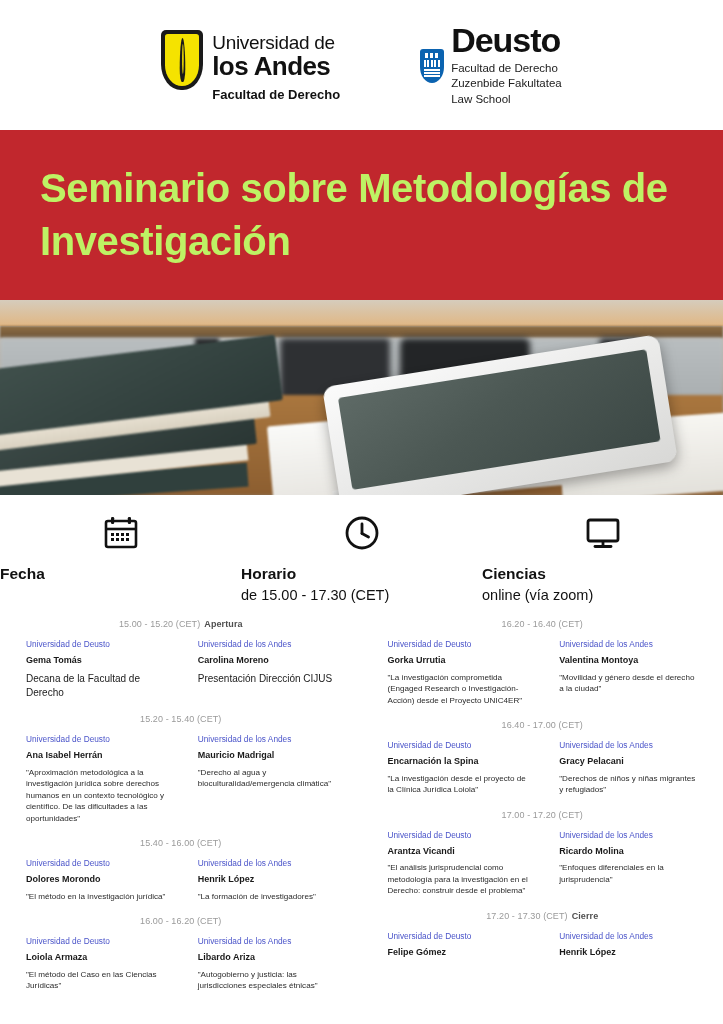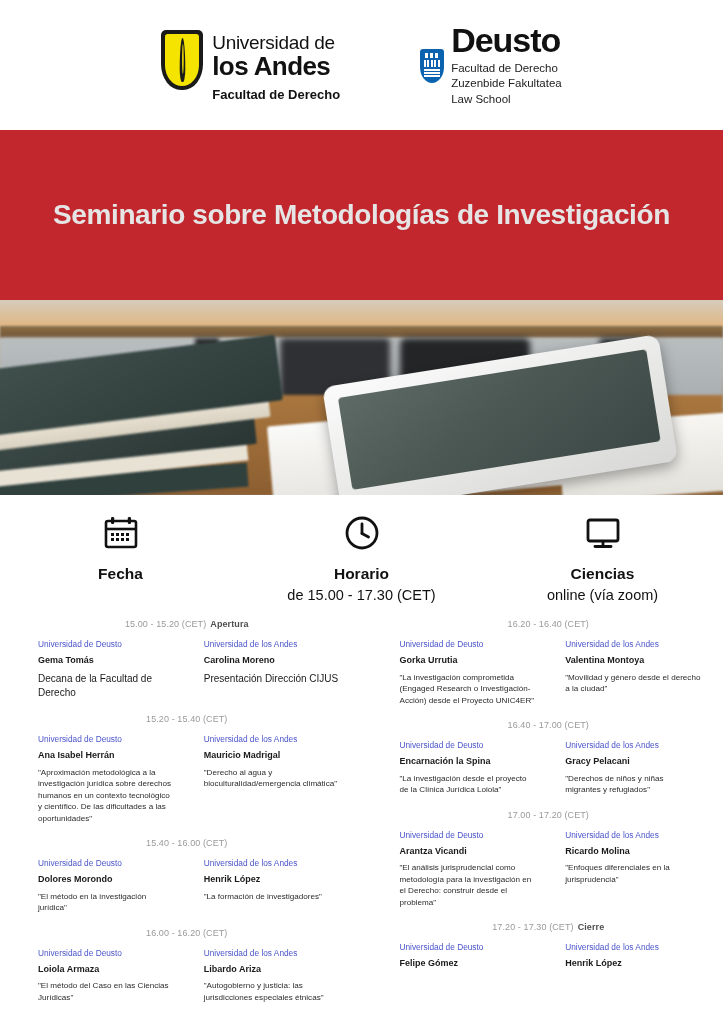--- a/index.html
+++ b/index.html
@@ -65,22 +65,22 @@
   .deusto-name { font-size: 34px; font-weight: 700; color:#111; letter-spacing:-1px; }
   .deusto-sub { font-size: 11.5px; color:#222; line-height:1.32; margin-top:4px; }
 
   
   .title-banner {
     height: 170px; width:100%;
     background: #C1272D;
     display:flex; align-items:center; justify-content:center;
   }
   .title-banner h1 {
-    color:#e5e5e5; font-size: 28px; font-weight: 700;
-    line-height: 1.32; text-align:center; letter-spacing:-0.4px;
+    color:#bef264; font-size: 40px; font-weight: 700;
+    line-height: 1.32; letter-spacing:-0.4px;
     padding: 0 40px;
   }
 
   
   .photo {
     height: 195px; width:100%; position:relative; overflow:hidden;
     background: linear-gradient(180deg,#C8C2B8 0%, #B9B2A8 35%, #9A8A74 60%, #8A7962 100%);
   }
   .photo .wall-top { position:absolute; left:0; top:0; width:100%; height:26px;
     background: linear-gradient(180deg,#D6CCBC,#E0B784); }
@@ -130,32 +130,32 @@
   .photo .tab-edge {
     position:absolute; left:332px; top:165px; width:330px; height:20px;
     background: linear-gradient(180deg,#EDEDEB,#BFBFBD); transform: rotate(-9deg);
     border-radius: 0 0 12px 12px; filter: blur(0.6px);
   }
 
   
   .info-row {
     display:flex; width:100%; padding: 16px 0 8px 0; background:#fff;
   }
-  .info-col { flex:1; display:flex; flex-direction:column; align-items:center; }
+  .info-col { flex:1; display:flex; flex-direction:column; }
   .info-icon { height: 44px; display:flex; align-items:center; justify-content:center; }
   .info-label { font-size: 15.5px; font-weight: 700; color:#111; margin-top: 10px; }
   .info-value { font-size: 14.5px; color:#111; margin-top: 4px; }
 
   
   .schedule { position:relative; width:100%; padding: 28px 0 0 0; }
   .sched-half { position:absolute; top:0; width:50%; }
   .sched-half.left  { left:0; }
   .sched-half.right { left:50%; }
 
-  .block { padding: 0 0 6px 12px; }
+  .block { padding: 0 0 6px 0; }
   .block-time {
     text-align:center; font-size: 9px; color:#9A9A9A;
     letter-spacing:0.1px; padding: 8px 0 9px 0;
   }
   .block-time .tag { color:#4F4F4F; font-weight:700; margin-left:4px; }
   .block-cols { display:flex; padding: 0 22px 0 26px; gap: 30px; }
   .entry { flex:1; min-width:0; }
   .entry-univ { font-size: 8.3px; color:#4A54C9; line-height:1.45; }
   .entry-name { font-size: 9px; font-weight:700; color:#1A1A1A; margin-top:4px; line-height:1.4; }
   .entry-topic { font-size: 8.1px; color:#2B2B2B; margin-top:5px; line-height:1.42; }

